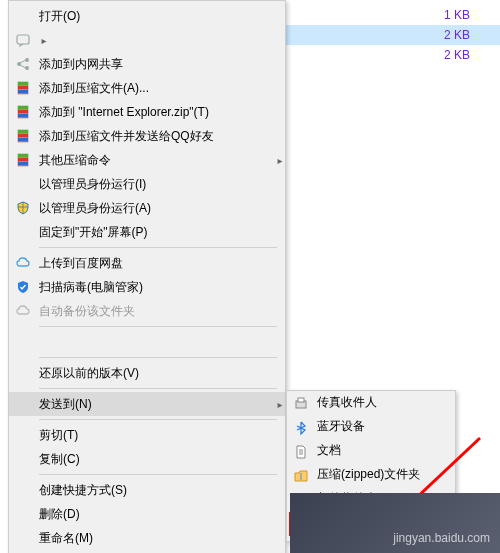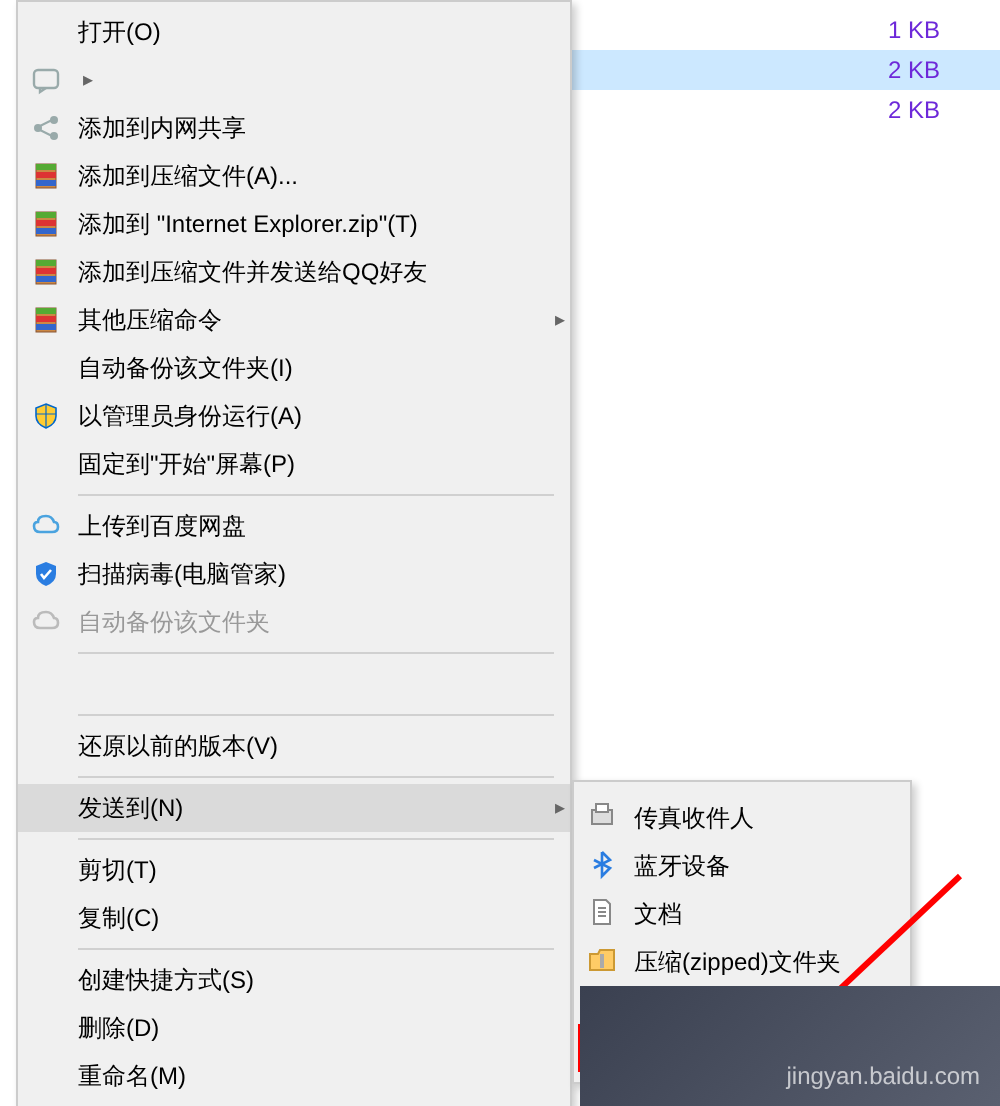--- a/index.html
+++ b/index.html
@@ -11,21 +11,21 @@
 .main-menu{position:absolute;top:0;left:8px;width:278px;background:#f0f0f0;border:1px solid #ccc;box-shadow:2px 2px 4px rgba(0,0,0,.2);padding:3px 0}
 .menu-item{display:flex;align-items:center;height:24px;padding:0 0 0 4px;cursor:default;position:relative}
 .menu-item.disabled{color:#999}
 .menu-item.highlighted{background:#dadada}
 .menu-icon{width:20px;height:20px;display:flex;align-items:center;justify-content:center;margin-right:6px;flex-shrink:0}
 .menu-label{flex:1;color:#000}
 .menu-item.disabled .menu-label{color:#999}
 .menu-arrow{width:10px;text-align:center;color:#666;font-size:10px}
 .menu-sep{height:1px;background:#d0d0d0;margin:3px 8px 3px 30px}
 .submenu{position:absolute;top:390px;left:286px;width:170px;background:#f0f0f0;border:1px solid #ccc;box-shadow:2px 2px 4px rgba(0,0,0,.2);padding:3px 0}
-.sub-item{display:flex;align-items:flex-end;height:24px;padding:0 8px 0 4px;cursor:default}
+.sub-item{display:flex;align-items:flex-start;height:24px;padding:0 8px 0 4px;cursor:default}
 .sub-icon{width:20px;height:20px;display:flex;align-items:center;justify-content:center;margin-right:6px}
 .highlight-box{position:absolute;border:2px solid #ff0000;pointer-events:none}
 .arrow-svg{position:absolute;pointer-events:none}
 .watermark{position:absolute;bottom:8px;right:10px;color:rgba(255,255,255,.85);text-align:right;z-index:5}
 .wm-main{font-size:18px;font-weight:bold;letter-spacing:1px}
 .wm-sub{font-size:12px;opacity:.8}
 .bg-img{position:absolute;bottom:0;right:0;width:210px;height:60px;background:linear-gradient(135deg,#3a4050,#5a6070);z-index:1}
 svg{display:block}
 </style>
 </head>
@@ -110,21 +110,21 @@
           <rect x="3" y="2" width="10" height="3" fill="#5a3"></rect>
           <rect x="3" y="6" width="10" height="3" fill="#d33"></rect>
           <rect x="3" y="10" width="10" height="3" fill="#36c"></rect>
         </svg>
       </span>
       <span class="menu-label">其他压缩命令</span>
       <span class="menu-arrow">▸</span>
     </div>
   <div class="menu-item">
       <span class="menu-icon"></span>
-      <span class="menu-label">自动备份该文件夹(I)</span>
+      <span class="menu-label">以管理员身份运行(I)</span>
     </div>
   <div class="menu-item">
       <span class="menu-icon">
         <svg width="16" height="16">
           <path d="M8 2 L13 4 L13 8 Q13 12 8 14 Q3 12 3 8 L3 4 Z" fill="#fc3" stroke="#06c" stroke-width="0.8"></path>
           <path d="M8 2 L8 14 M3 7 L13 7" stroke="#06c" stroke-width="0.6"></path>
         </svg>
       </span>
       <span class="menu-label">以管理员身份运行(A)</span>
     </div>

